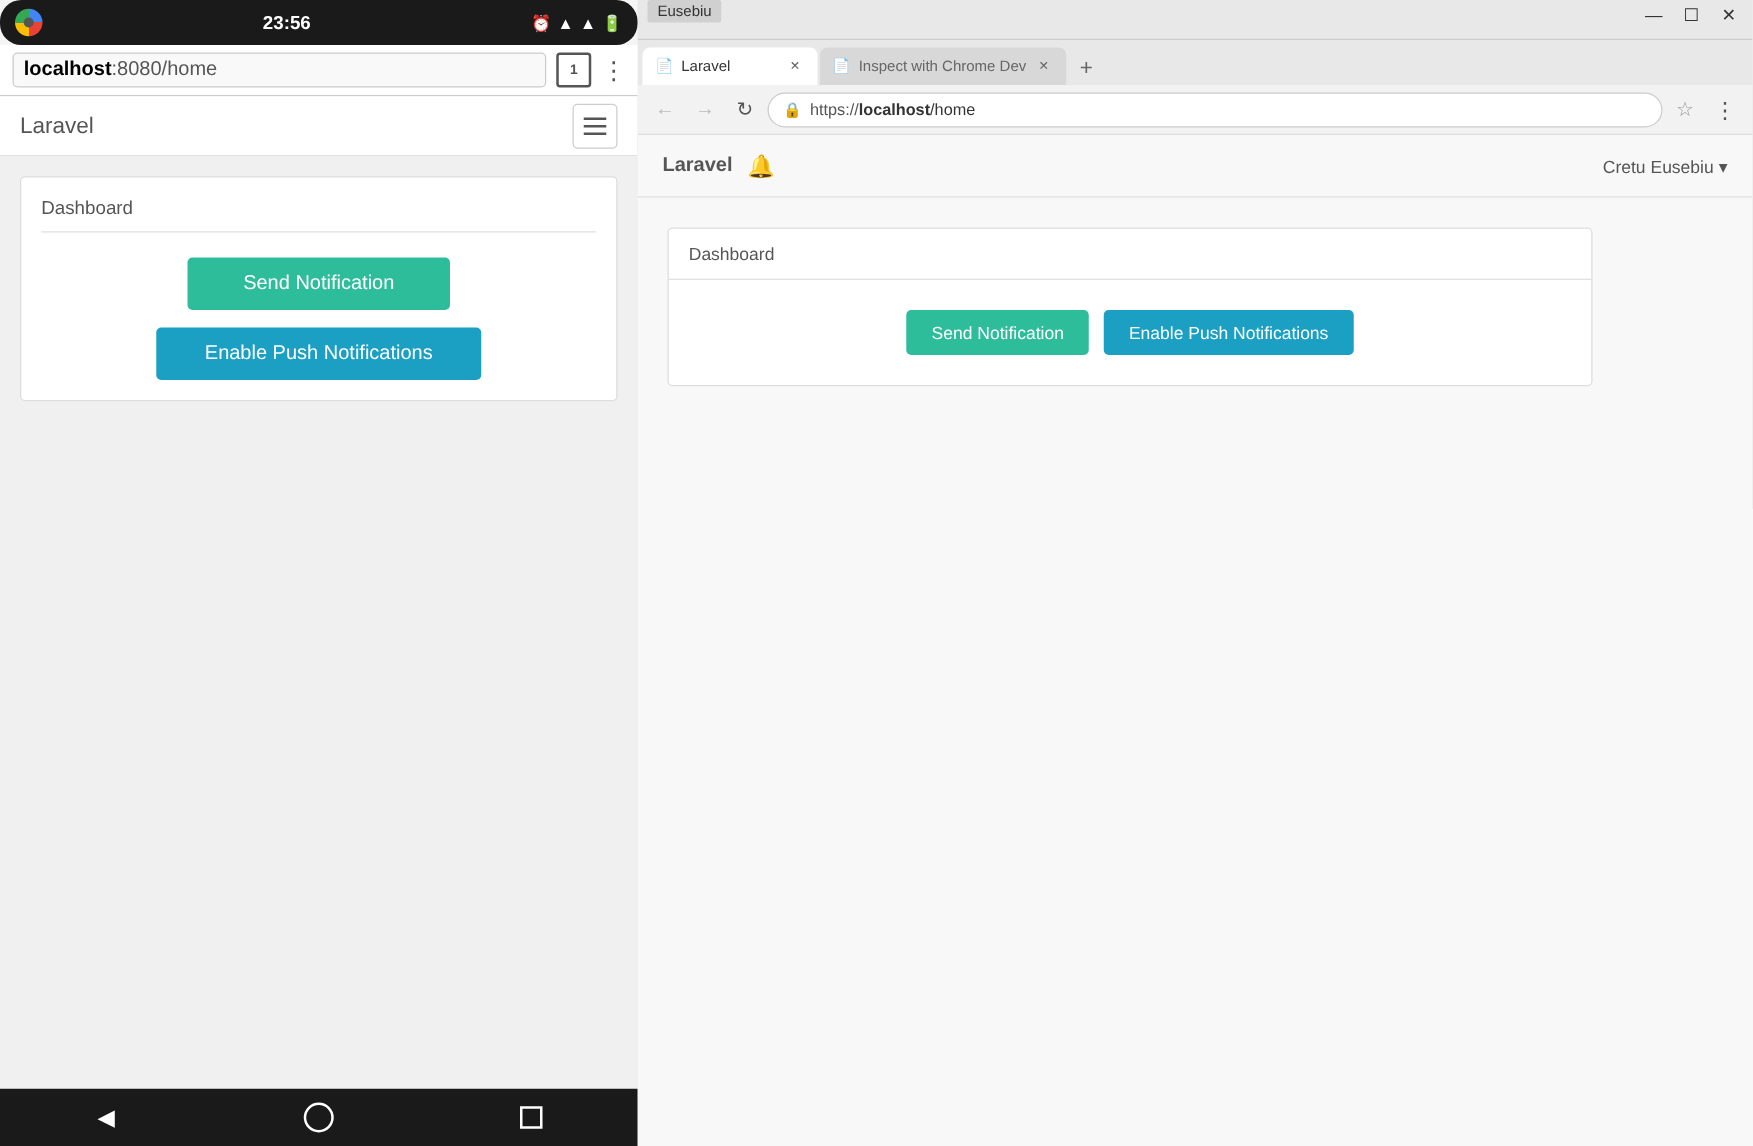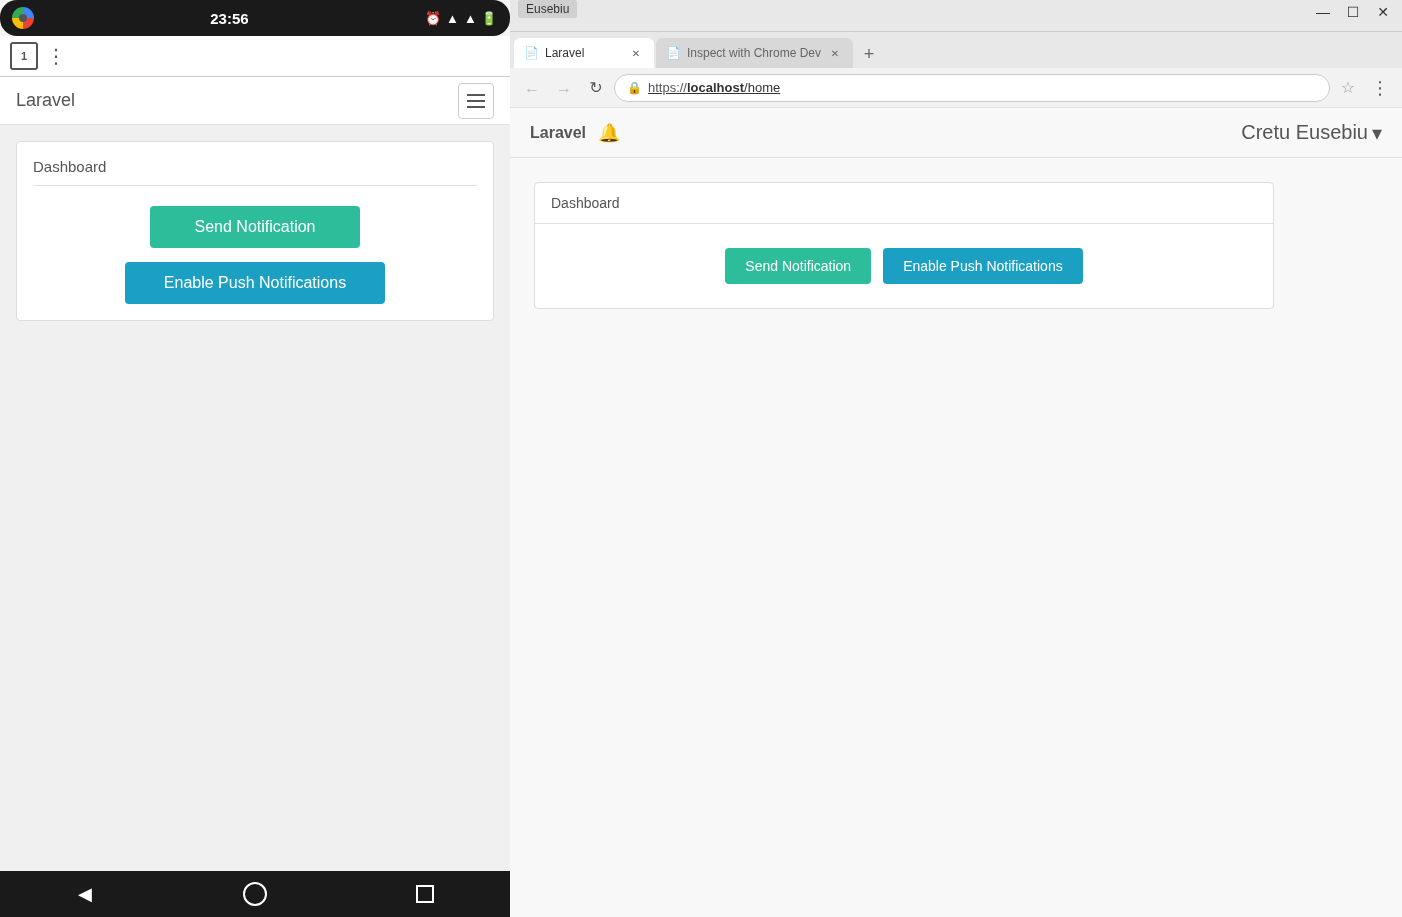--- a/index.html
+++ b/index.html
@@ -262,21 +262,21 @@
       height: 28px;
       background: white;
       border: 1px solid #ccc;
       border-radius: 14px;
       display: flex;
       align-items: center;
       padding: 0 12px;
       gap: 6px;
     }
     .address-bar .lock-icon { font-size: 12px; color: #4caf50; }
-    .address-bar .url-text { font-size: 13px; color: #333; text-decoration: underline; }
+    .address-bar .url-text { font-size: 13px; color: #333; }
     .address-bar .url-text .url-scheme { color: #555; }
     .address-bar .url-text .url-host { font-weight: bold; }
     .star-btn {
       width: 28px; height: 28px;
       display: flex; align-items: center; justify-content: center;
       font-size: 16px; color: #999;
       cursor: pointer;
     }
     .menu-btn {
       width: 28px; height: 28px;
@@ -305,21 +305,21 @@
       color: #555;
       font-weight: 600;
     }
     .laravel-nav .nav-bell {
       font-size: 18px;
       color: #555;
       margin-left: 12px;
       cursor: pointer;
     }
     .laravel-nav .nav-user {
-      font-size: 20px;
+      font-size: 14px;
       color: #555;
       display: flex;
       align-items: center;
       gap: 4px;
       cursor: pointer;
     }
     .laravel-nav .nav-left {
       display: flex; align-items: center;
     }
 
@@ -379,20 +379,23 @@
     <span class="time">23:56</span>
     <div class="right-icons">
       <span class="status-icon">⏰</span>
       <span class="status-icon">▲</span>
       <span class="status-icon">▲</span>
       <span class="status-icon">🔋</span>
     </div>
   </div>
 
   <div class="android-urlbar">
+    <div style="flex:1; border: 1px solid #ccc; border-radius: 4px; padding: 4px 8px; background: #f9f9f9;">
+      <span style="font-weight: bold; font-size: 16px;">localhost</span><span style="font-size: 16px; color: #555;">:8080/home</span>
+    </div>
     <div class="tab-icon">1</div>
     <div class="three-dots">⋮</div>
   </div>
 
   <div class="android-content">
 
     <div class="android-laravel-header">
       <span class="brand">Laravel</span>
       <div class="hamburger">
         <span></span>

